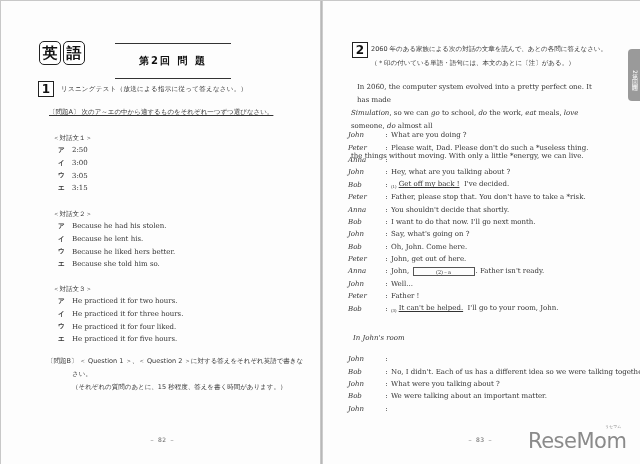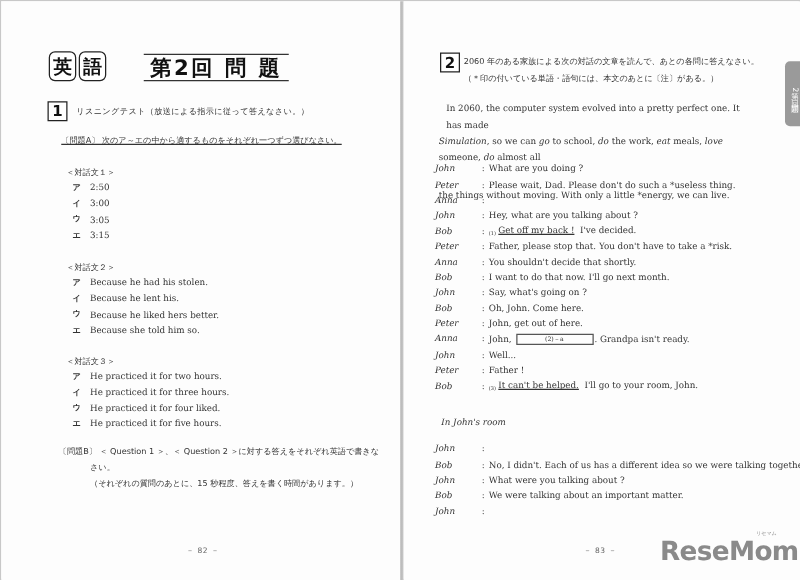--- a/index.html
+++ b/index.html
@@ -22,24 +22,24 @@
     .subject-badge {
       position: absolute; left: 38px; top: 40px; display: flex; gap: 2px;
     }
     .subject-char {
       width: 22px; height: 24px; border: 1.5px solid #222; border-radius: 5px;
       display: flex; align-items: center; justify-content: center;
       font-family: "DejaVu Sans", sans-serif; font-weight: bold; font-size: 15px; color: #111;
       background: #fff;
     }
     .round-title {
-      position: absolute; left: 114px; top: 42px; width: 116px; height: 22px;
+      position: absolute; left: 114px; top: 42px; width: 116px; height: 36px;
       border-top: 1.5px solid #333; border-bottom: 1.5px solid #333;
       display: flex; align-items: center; justify-content: center;
-      font-family: "DejaVu Sans", sans-serif; font-weight: bold; font-size: 17px;
+      font-family: "DejaVu Sans", sans-serif; font-weight: bold; font-size: 10px;
       letter-spacing: 2px; color: #111;
     }
 
     .q-num {
       position: absolute; width: 16px; height: 16px; border: 1.3px solid #222;
       display: flex; align-items: center; justify-content: center;
       font-family: "DejaVu Sans", sans-serif; font-weight: bold; font-size: 12px; color: #111;
       background: #fff;
     }
     .q-text { position: absolute; font-size: 7px; color: #333; white-space: nowrap; letter-spacing: 0.3px; }
@@ -74,21 +74,21 @@
     .side-tab {
       position: absolute; left: 627px; top: 48px; width: 13px; height: 52px;
       background: #9a9a9a; border-radius: 4px 0 0 4px;
       display: flex; flex-direction: column; align-items: center; justify-content: center;
       writing-mode: vertical-rl; font-family: "DejaVu Sans", sans-serif;
       font-size: 6px; color: #fff; letter-spacing: 1px;
     }
 
     .logo {
       position: absolute; left: 527px; top: 428px;
-      font-family: "DejaVu Sans", sans-serif; font-weight: bold; font-size: 21px;
+      font-family: "DejaVu Sans", sans-serif; font-weight: normal; font-size: 21px;
       color: #8a8a8a; letter-spacing: -0.5px;
     }
     .logo-ruby {
       position: absolute; left: 604px; top: 423px;
       font-family: "DejaVu Sans", sans-serif; font-size: 4px; color: #8a8a8a;
     }
   </style>
 </head>
 <body>
 
@@ -238,21 +238,21 @@
         <span class="speech">Oh, John.  Come here.</span>
       </div>
     <div class="line">
         <span class="speaker">Peter</span>
         <span class="colon">:</span>
         <span class="speech">John, get out of here.</span>
       </div>
     <div class="line">
         <span class="speaker">Anna</span>
         <span class="colon">:</span>
-        <span class="speech"><span>John, </span><span class="blank-box">(2)－a</span><span>.  Grandpa isn't ready.</span></span>
+        <span class="speech"><span>John, </span><span class="blank-box">(2)－a</span><span>.  Father isn't ready.</span></span>
       </div>
     <div class="line">
         <span class="speaker">John</span>
         <span class="colon">:</span>
         <span class="speech">Well...</span>
       </div>
     <div class="line">
         <span class="speaker">Peter</span>
         <span class="colon">:</span>
         <span class="speech">Father !</span>

